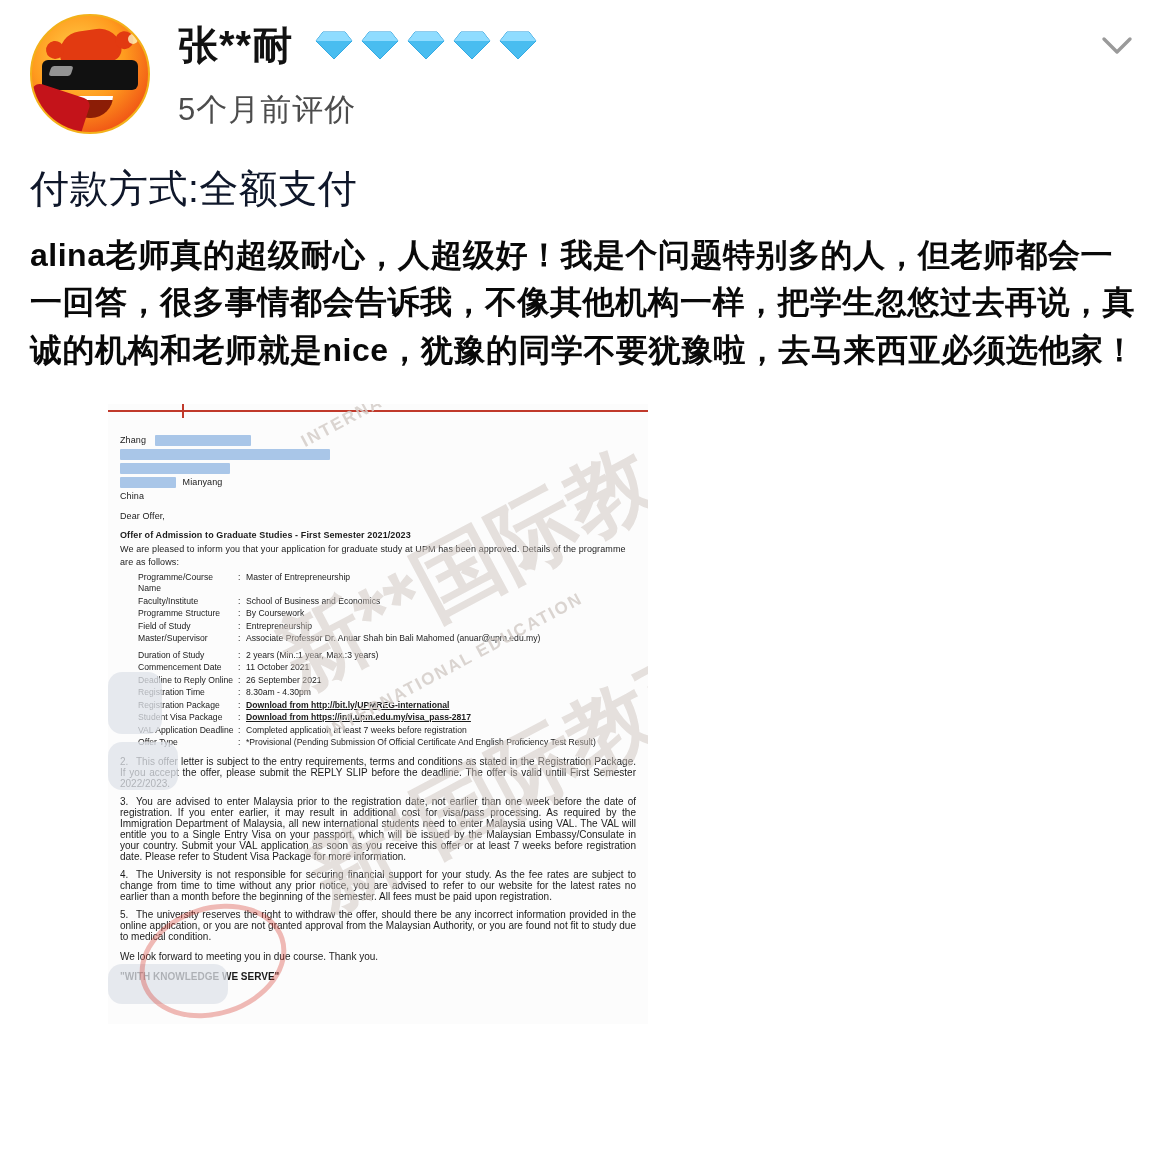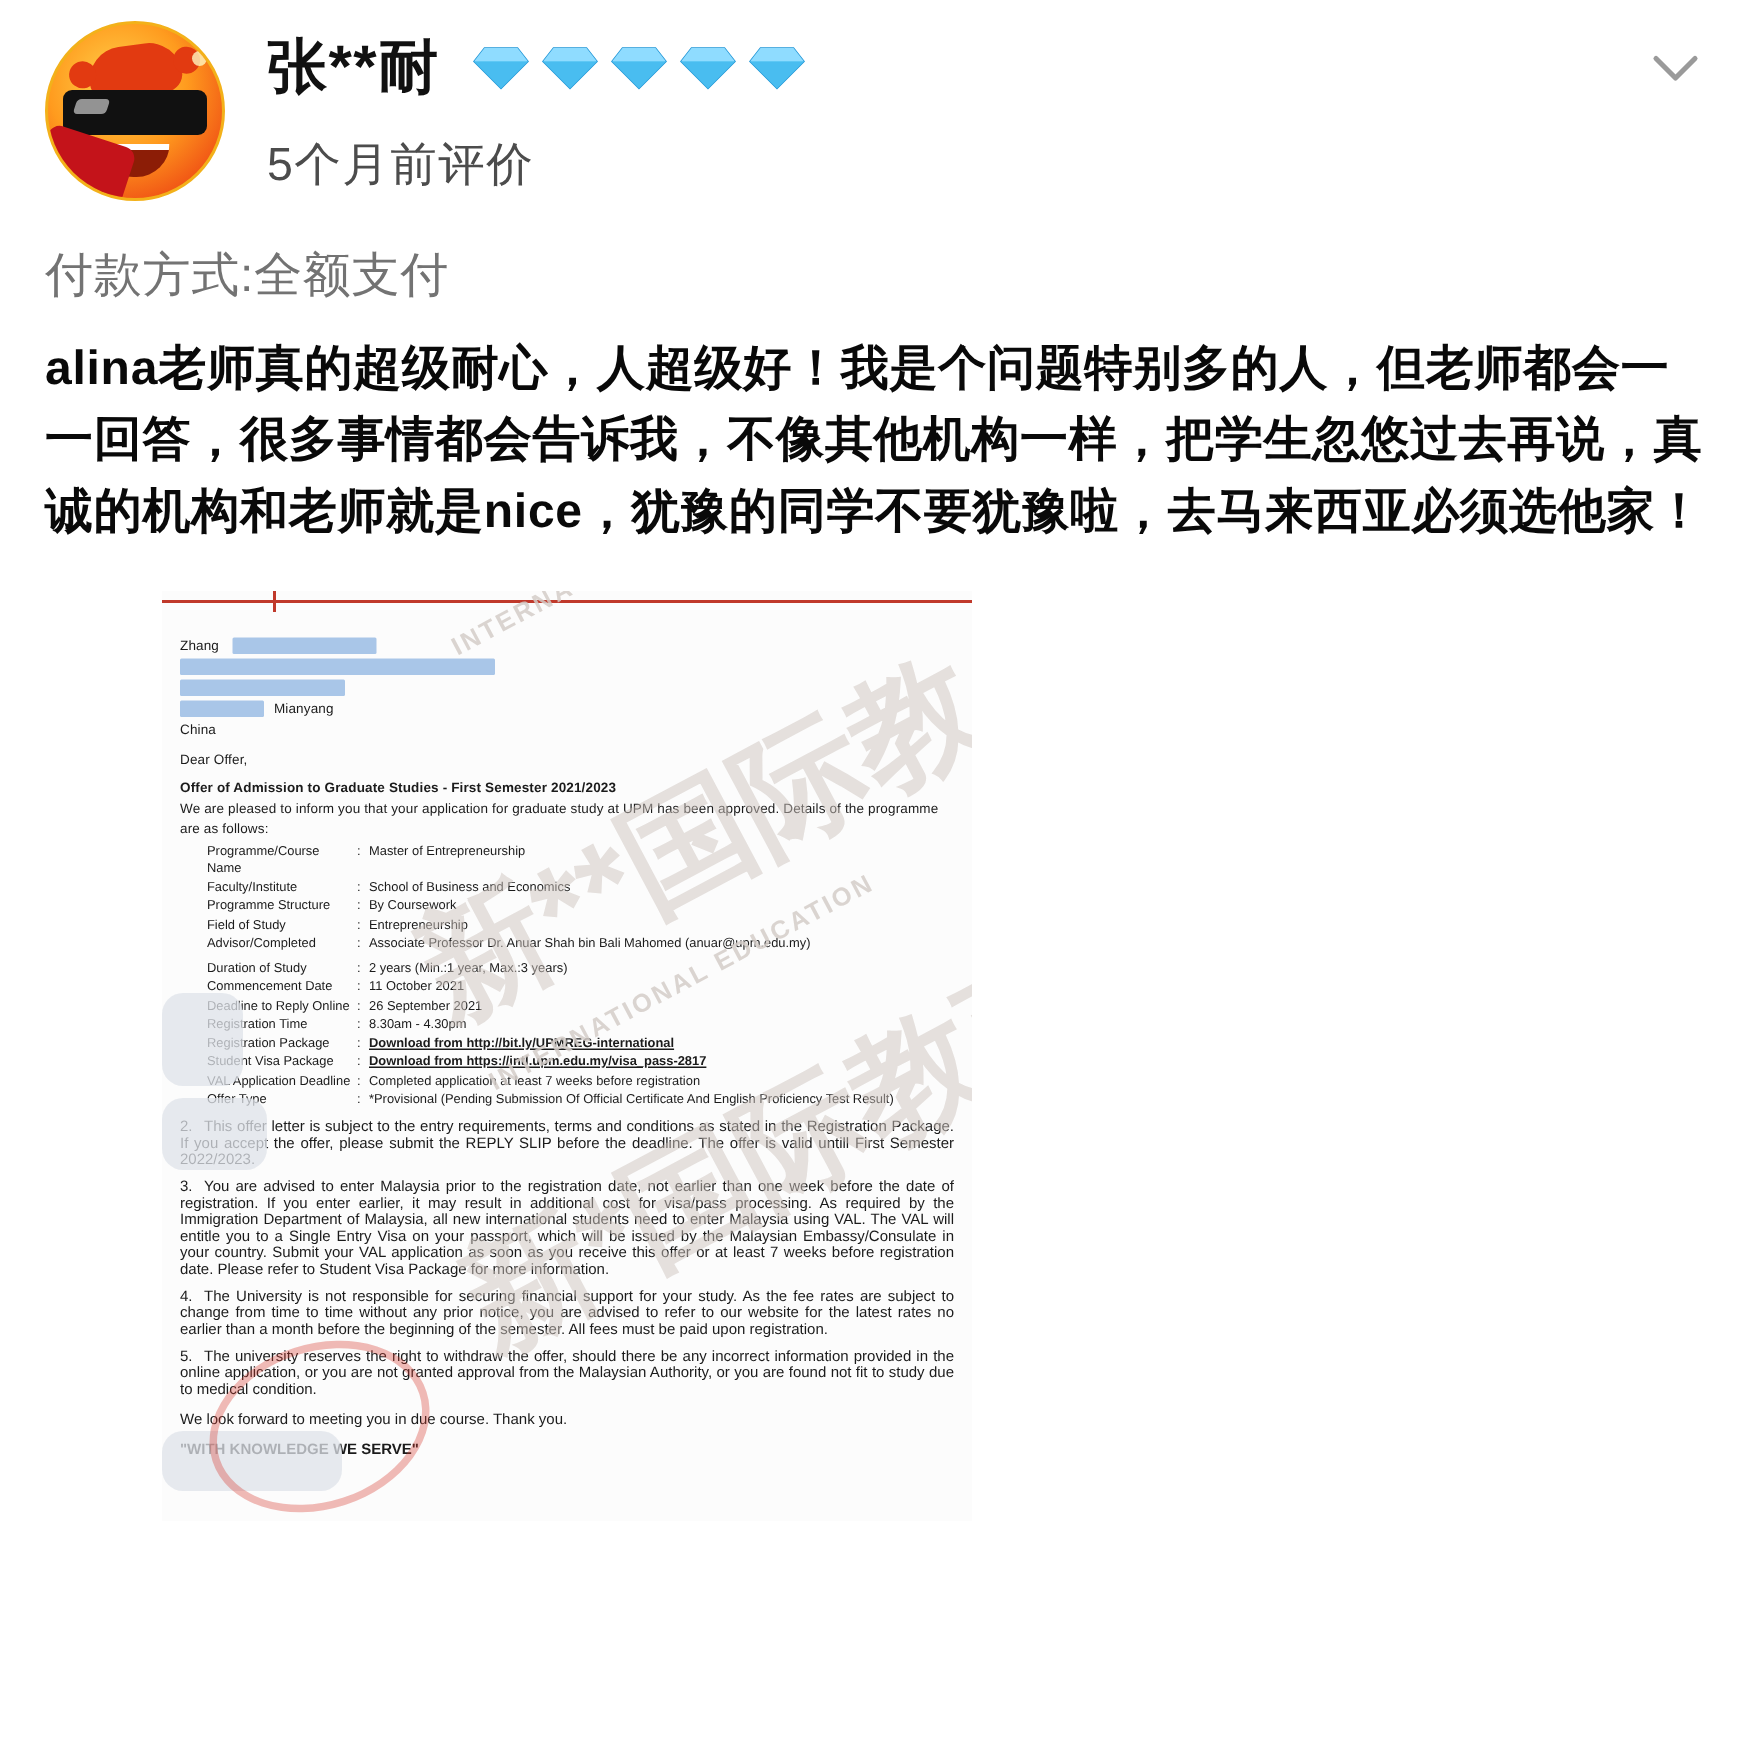--- a/index.html
+++ b/index.html
@@ -131,22 +131,22 @@
   }
   .chevron {
     position: absolute;
     right: 30px;
     top: 22px;
     width: 46px; height: 46px;
   }
   
   .pay-method {
     margin: 28px 0 0 30px;
-    font-size: 32px;
-    color: #737373;
+    font-size: 39px;
+    color: #0f172a;
     letter-spacing: 0.5px;
   }
   .review-text {
     margin: 16px 30px 0 30px;
     font-size: 32px;
     line-height: 1.48;
     color: #090909;
     font-weight: bold;
     letter-spacing: 0.5px;
   }
@@ -383,21 +383,21 @@
           <td class="k">Programme Structure</td>
           <td class="c">:</td>
           <td>By Coursework</td>
         </tr>
         <tr>
           <td class="k">Field of Study</td>
           <td class="c">:</td>
           <td>Entrepreneurship</td>
         </tr>
         <tr>
-          <td class="k">Advisor/Completed</td>
+          <td class="k">Master/Supervisor</td>
           <td class="c">:</td>
           <td>Associate Professor Dr. Anuar Shah bin Bali Mahomed (anuar@upm.edu.my)</td>
         </tr>
         <tr>
               <td colspan="3" style="height:4px"></td>
             </tr>
         <tr>
           <td class="k">Duration of Study</td>
           <td class="c">:</td>
           <td>2 years (Min.:1 year, Max.:3 years)</td>

